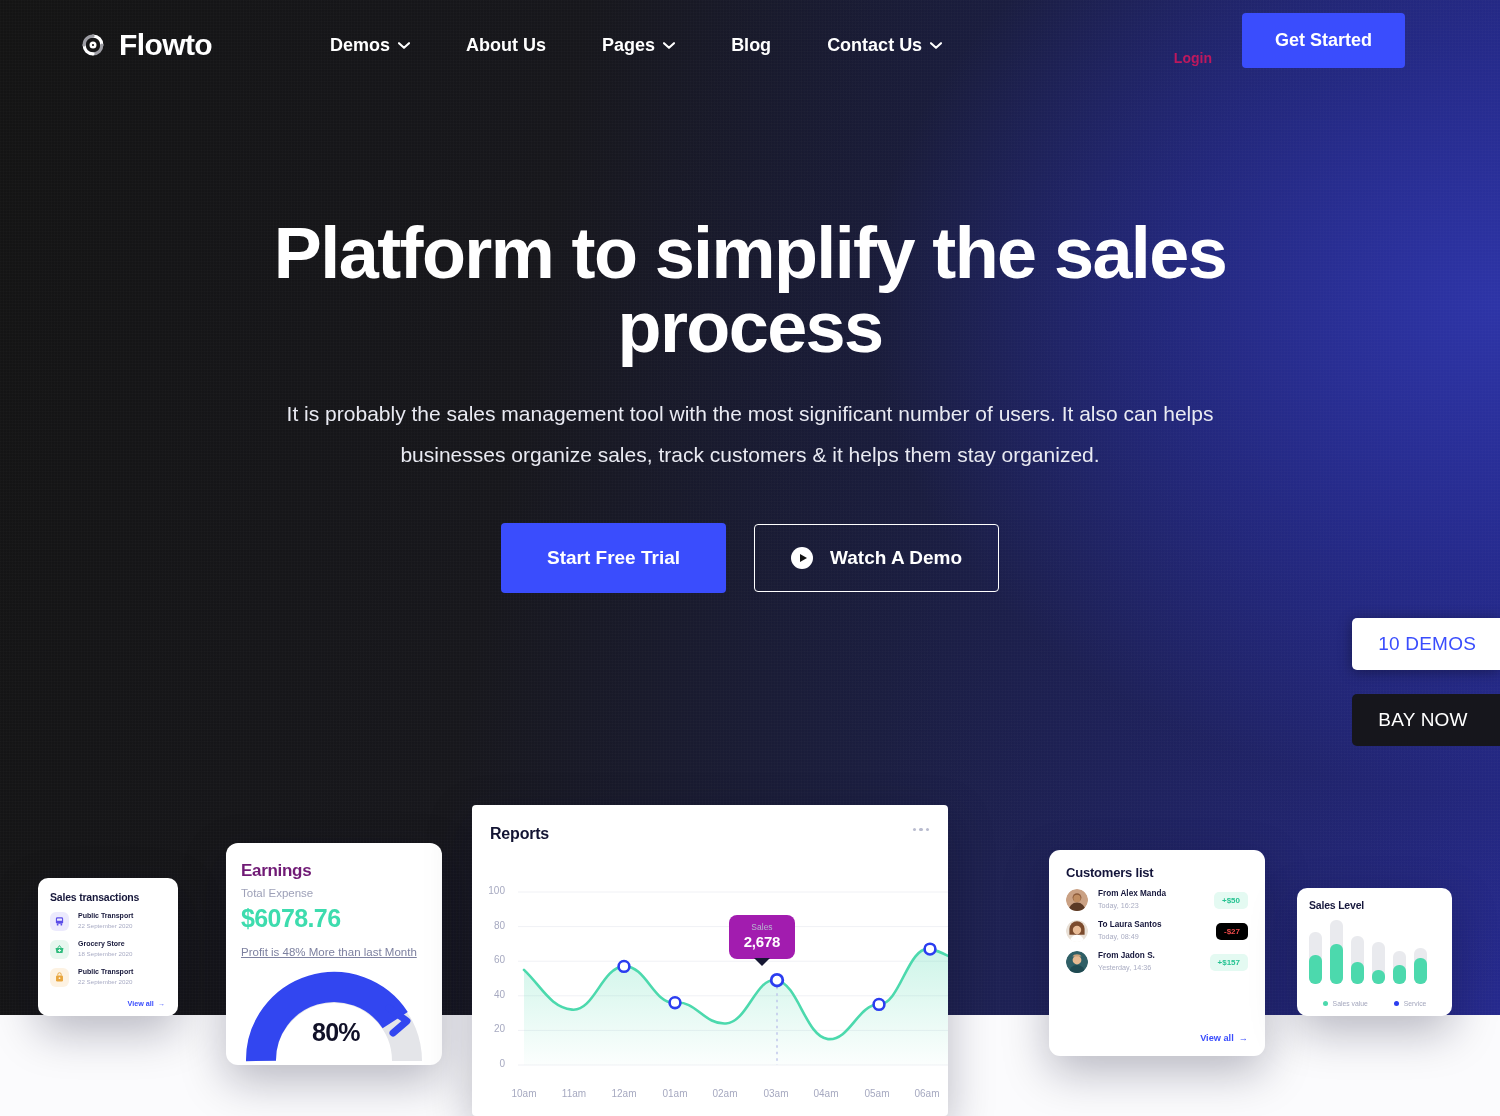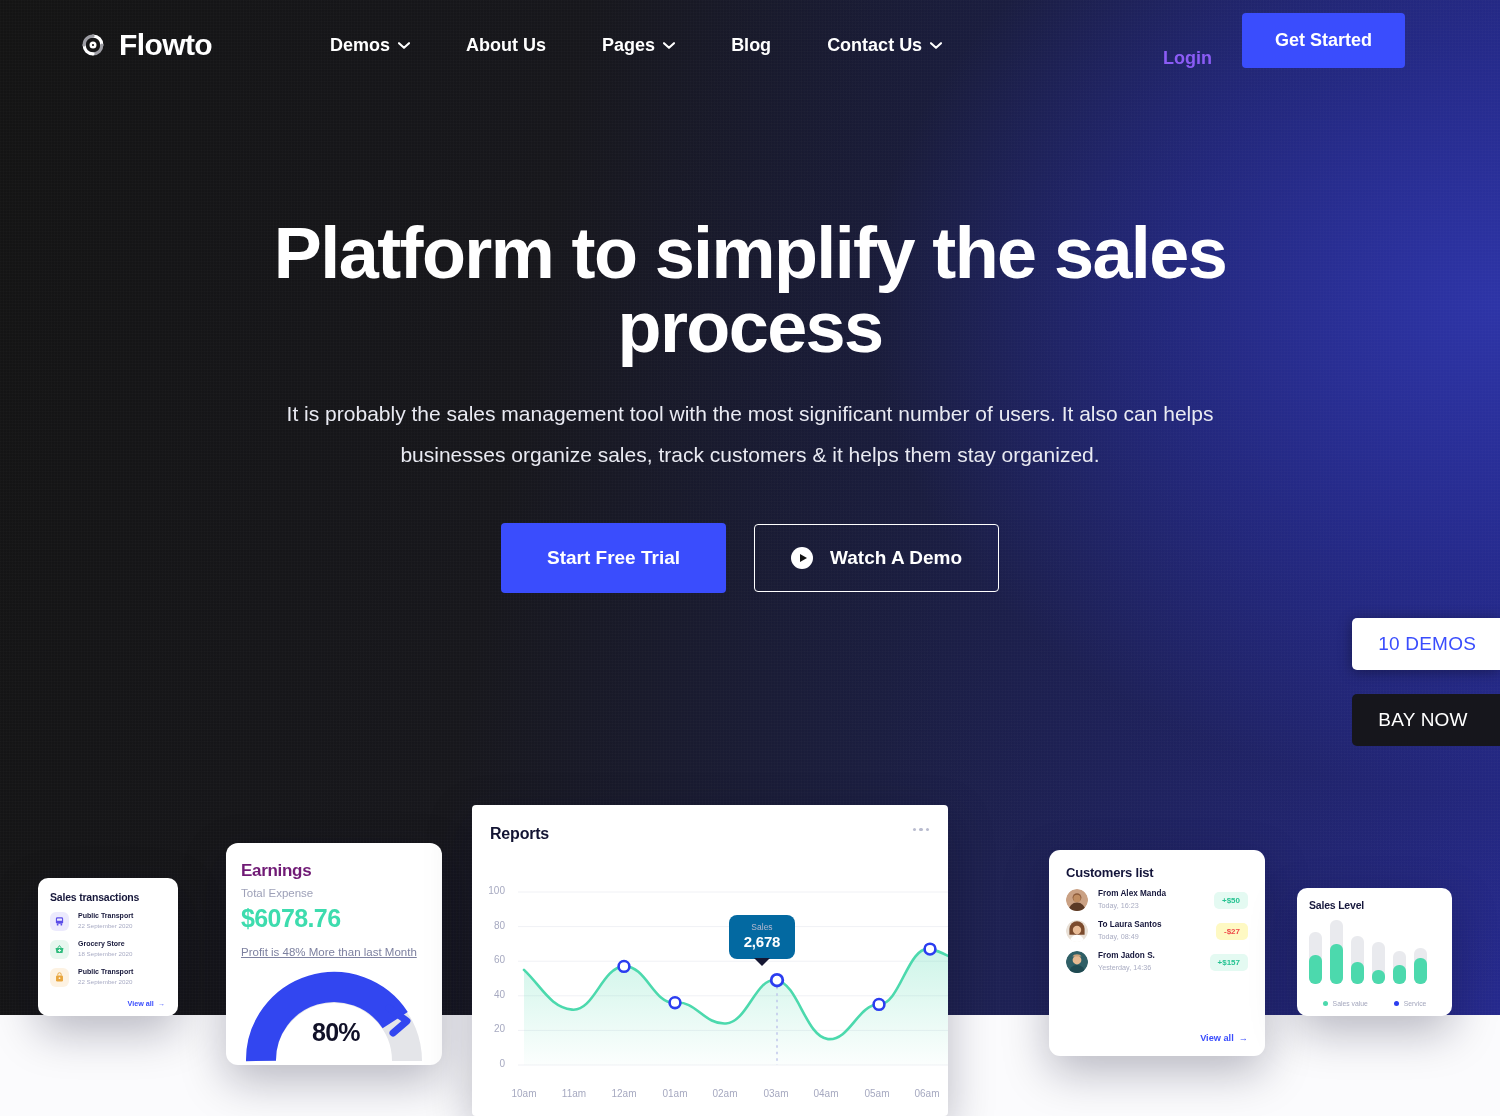--- a/index.html
+++ b/index.html
@@ -37,21 +37,21 @@
 
   #navlinks{ display:flex; align-items:center; gap:0px; margin-left:90px; }
   .navlink{
     display:flex; align-items:center; gap:8px;
     color:#ffffff; font-size:18px; font-weight:bold;
     padding:0 28px; cursor:pointer; white-space:nowrap;
   }
   .caret{ width:12px; height:7px; display:block; }
 
   #navright{ margin-left:auto; display:flex; align-items:center; gap:30px; margin-right:95px; }
-  #login{ color:#8b5cf6; font-size:18px; font-weight:bold; cursor:pointer; padding-top:6px;margin-top:20px; }
+  #login{ color:#be185d; font-size:14px; font-weight:bold; cursor:pointer; padding-top:6px;margin-top:20px; }
   #get-started{
     background:#3a4dfd; color:#fff; font-size:18px; font-weight:bold;
     padding:17px 33px; border:none; border-radius:4px; cursor:pointer;
     font-family:inherit; margin-bottom:10px;
   }
 
   
   #hero-content{ position:absolute; left:0; top:0; width:1500px; text-align:center; z-index:20; }
   #headline{
     color:#ffffff; font-size:72px; font-weight:bold; line-height:1.03;
@@ -131,42 +131,42 @@
 
   
   #card-reports{ left:472px; top:805px; width:476px; height:311px; border-radius:4px; }
   .rep-title{ font-size:16px; font-weight:bold; color:#131433; margin:20px 0 0 18px; letter-spacing:-0.2px; }
   .rep-dots{ position:absolute; right:19px; top:23px; display:flex; gap:3px; cursor:pointer; }
   .rep-dots span{ width:3.4px; height:3.4px; border-radius:50%; background:#b9bccf; display:block; }
   .rep-chart{ position:absolute; left:0; top:52px; }
   .rep-ytick{ position:absolute; font-size:10px; color:#a6a9c0; text-align:right; width:30px; }
   .rep-xtick{ position:absolute; font-size:10px; color:#a6a9c0; text-align:center; width:46px; }
   .tooltip{
-    position:absolute; background:#0369a1; border-radius:8px; padding:7px 14px 9px 14px;
+    position:absolute; background:#a21caf; border-radius:8px; padding:7px 14px 9px 14px;
     text-align:center; z-index:6;
   }
   .tooltip .t-lab{ font-size:8.5px; color:#b6b9cf; line-height:1.2; }
   .tooltip .t-val{ font-size:15px; color:#ffffff; font-weight:bold; letter-spacing:-0.2px; margin-top:1px; }
   .tooltip .t-arrow{
     position:absolute; left:50%; bottom:-7px; transform:translateX(-50%);
     width:0; height:0; border-left:8px solid transparent; border-right:8px solid transparent;
     border-top:8px solid #151733;
   }
 
   
   #card-customers{ left:1049px; top:850px; width:216px; height:206px; border-radius:11px; }
   .cust-title{ font-size:13px; font-weight:bold; color:#13143a; margin:15px 0 0 17px; letter-spacing:-0.2px; }
   .cust-row{ display:flex; align-items:center; margin:9px 17px 0 17px; }
   .avatar{ width:22px; height:22px; border-radius:50%; flex:0 0 auto; overflow:hidden; position:relative; }
   .cust-txt{ margin-left:10px; flex:1 1 auto; }
   .cust-name{ font-size:8.2px; font-weight:bold; color:#16173c; line-height:1.3; }
   .cust-time{ font-size:7.2px; color:#a9acc2; line-height:1.3; margin-top:1px; }
   .cust-amt{ font-size:8px; font-weight:bold; padding:4px 8px; border-radius:5px; white-space:nowrap; }
   .amt-pos{ color:#26c392; background:#e4faf2; }
-  .amt-neg{ color:#ef4a4a; background:#fef9c3; }
+  .amt-neg{ color:#ef4a4a; background:#000000; }
   .cust-viewall{ position:absolute; right:17px; bottom:13px; font-size:9.2px; font-weight:bold; color:#3a4dfd; cursor:pointer; }
 
   
   #card-saleslevel{ left:1297px; top:888px; width:155px; height:128px; border-radius:10px; }
   .sl-title{ font-size:10.5px; font-weight:bold; color:#16173c; margin:11px 0 0 12px; letter-spacing:-0.2px; }
   .sl-bars{ position:absolute; left:12px; top:32px; display:flex; align-items:flex-end; gap:8px; height:64px; }
   .sl-bar{ width:13px; background:#e9eaee; border-radius:6px; position:relative; }
   .sl-bar i{ position:absolute; left:0; bottom:0; width:100%; background:#4cd9ad; border-radius:6px; display:block; }
   .sl-legend{ position:absolute; left:0; bottom:9px; width:100%; display:flex; justify-content:center; gap:26px; }
   .sl-leg{ display:flex; align-items:center; gap:5px; font-size:6.8px; color:#a4a7bd; }

